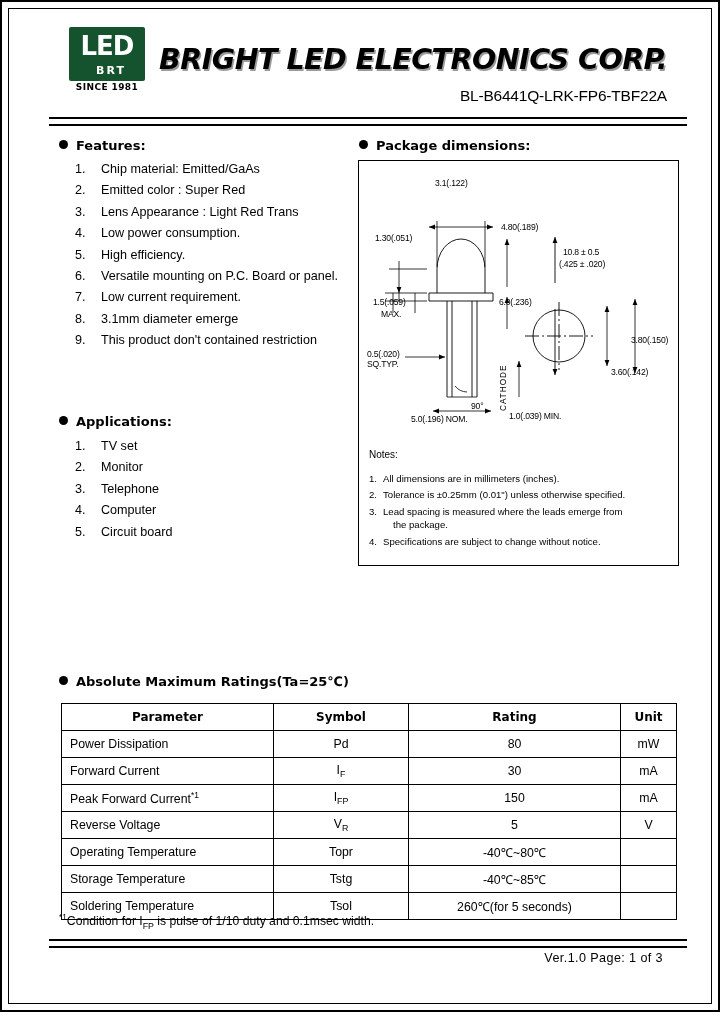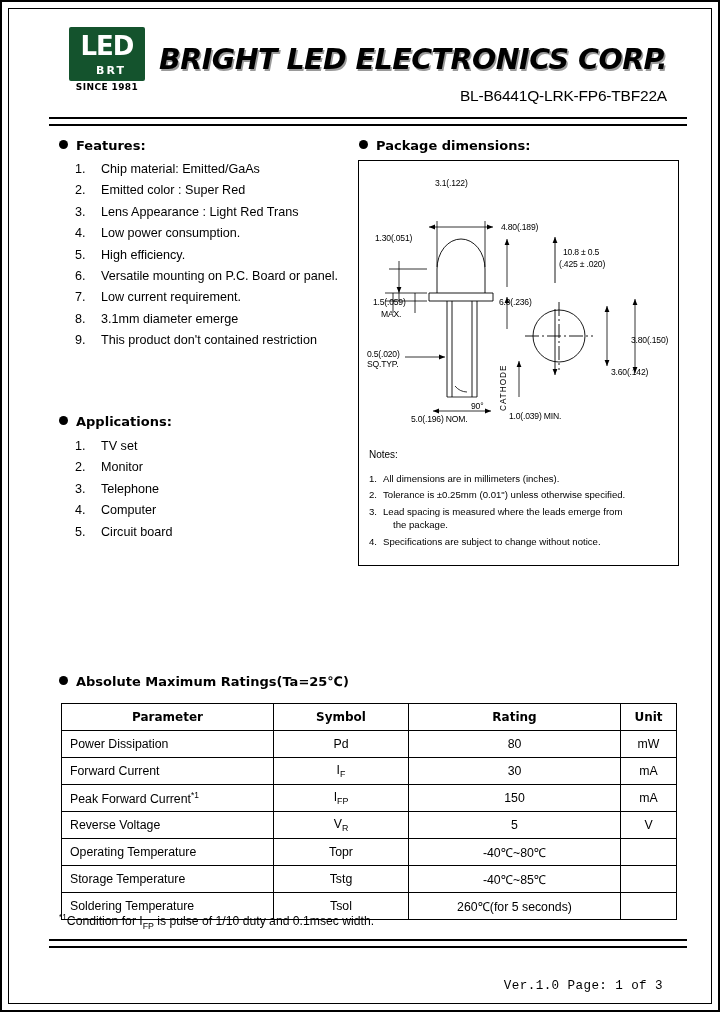--- a/index.html
+++ b/index.html
@@ -242,22 +242,22 @@
   sup { font-size: 0.68em; }
   .footnote {
     position: absolute;
     left: 50px; top: 903px;
     font-family: "Liberation Sans", sans-serif;
     font-size: 12.2px;
     white-space: nowrap;
   }
   .footer-ver {
     position: absolute;
-    right: 48px; top: 970px;
-    font-family: Liberation Mono, monospace;
+    right: 48px; top: 942px;
+    font-family: Liberation Sans, sans-serif;
     font-size: 12.6px;
     white-space: nowrap;
     letter-spacing: 0.4px;
   }
 </style>
 </head>
 <body>
 
 <div class="page">
 <div class="inner">

